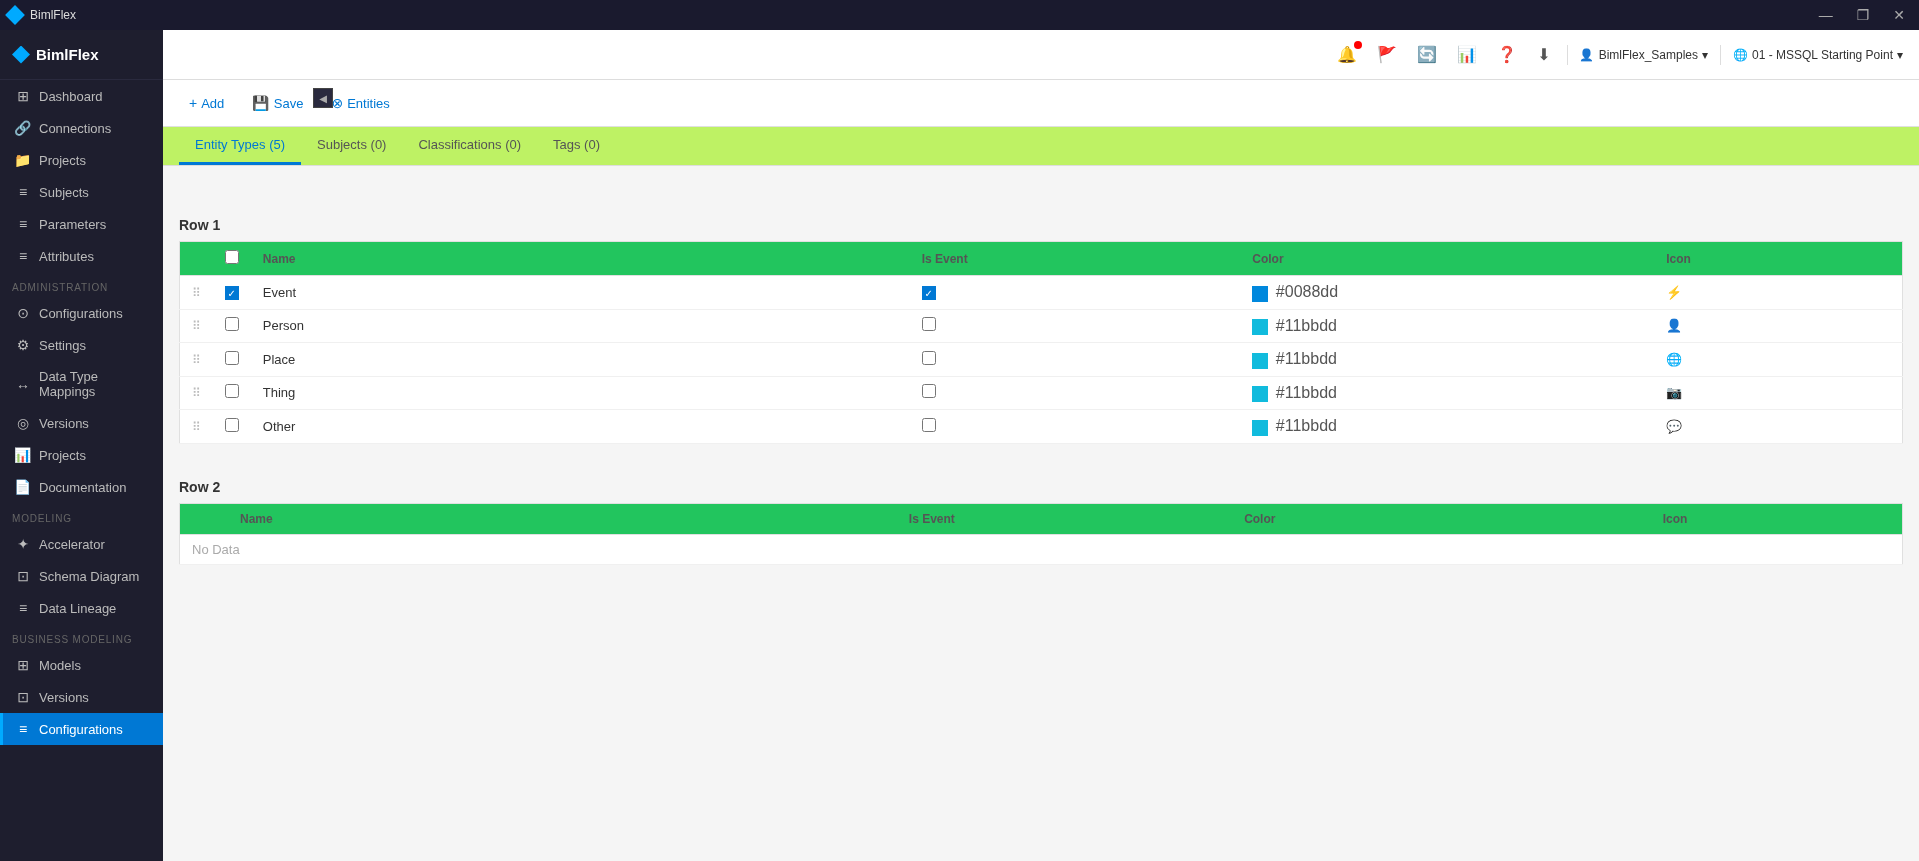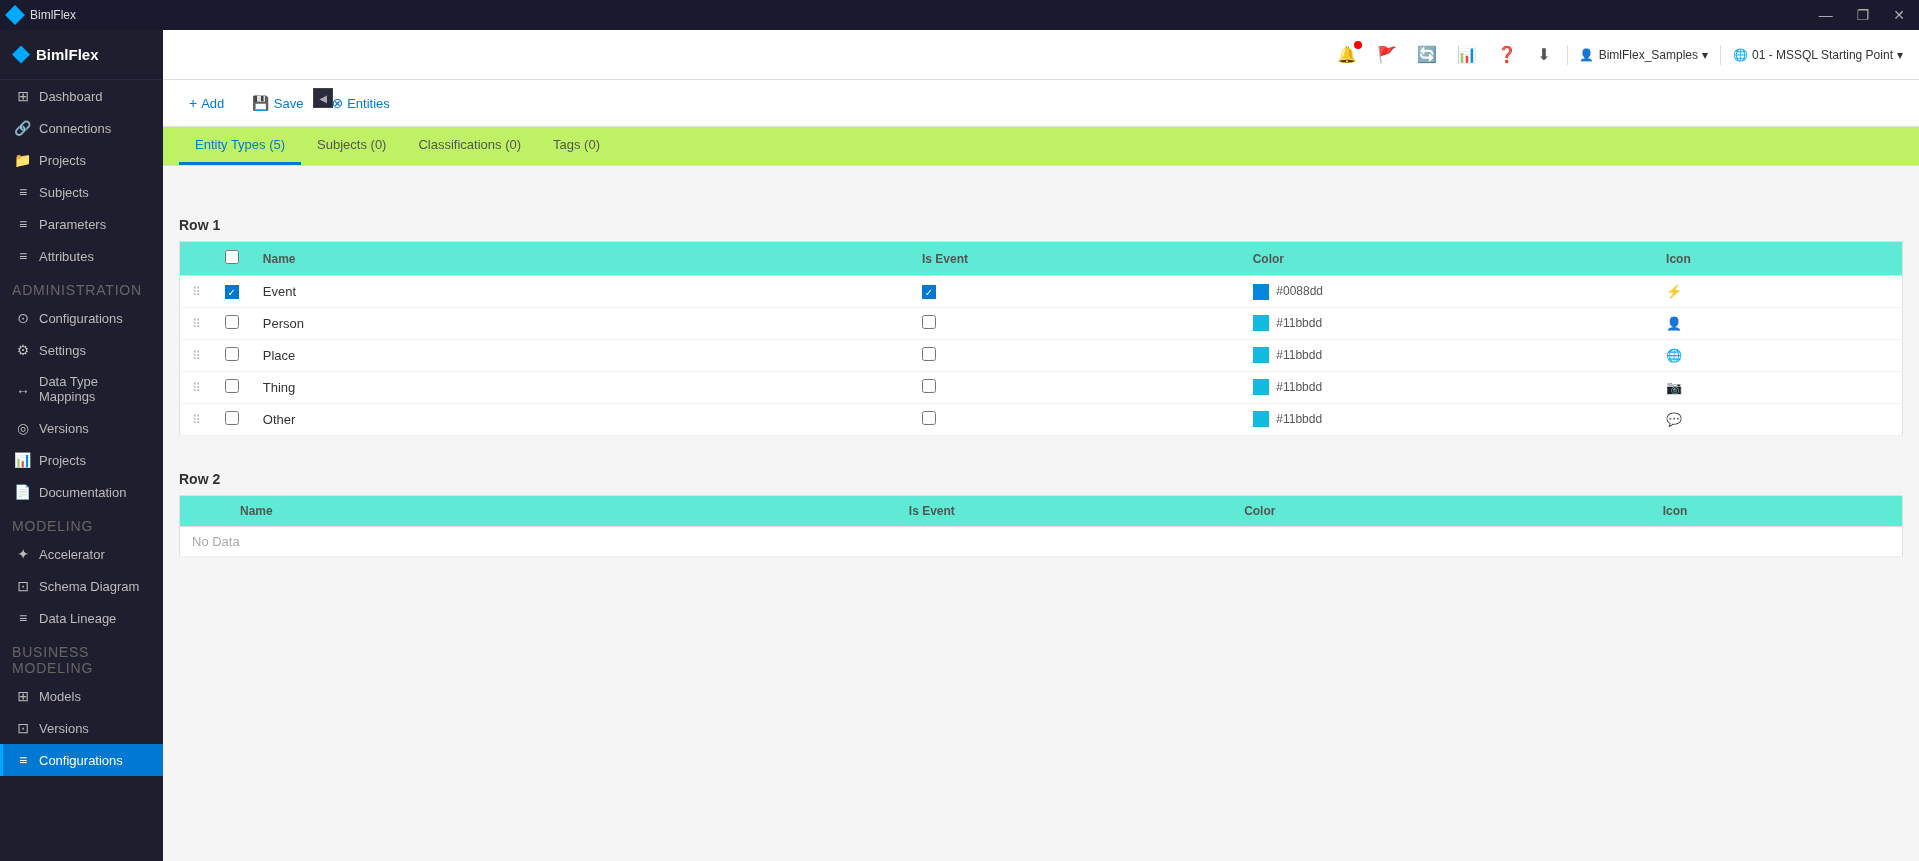--- a/index.html
+++ b/index.html
@@ -40,21 +40,21 @@
       display: flex;
       align-items: center;
       padding: 0 12px;
       border-bottom: 1px solid #2a2a3e;
     }
     .sidebar-logo { display: flex; align-items: center; gap: 6px; }
     .logo-shape { width: 18px; height: 18px; background: #00aaff; clip-path: polygon(50% 0%, 100% 50%, 50% 100%, 0% 50%); }
     .logo-text { font-size: 15px; font-weight: 600; color: white; }
 
     .sidebar-section-label {
-      font-size: 14px;
+      font-size: 10px;
       color: #666;
       padding: 10px 12px 4px;
       letter-spacing: 0.8px;
       text-transform: uppercase;
     }
 
     .sidebar-item {
       display: flex;
       align-items: center;
       gap: 8px;
@@ -156,40 +156,40 @@
       padding: 16px;
     }
 
     
     .row-section { margin-bottom: 24px; margin-top: 35px; }
     .row-label { font-size: 14px; font-weight: 600; color: #333; margin-bottom: 8px; }
 
     
     .data-table { width: 100%; border-collapse: collapse; background: #fff; border: 1px solid #e0e0e0; }
     .data-table th {
-      background: #5eead4;
+      background: #22c55e;
       border-bottom: 1px solid #e0e0e0;
       padding: 8px 12px;
       text-align: left;
       font-size: 12px;
       font-weight: 600;
       color: #555;
     }
     .data-table td {
       padding: 7px 12px;
       border-bottom: 1px solid #f0f0f0;
       font-size: 13px;
       vertical-align: middle;
     }
 
     .drag-handle { color: #bbb; cursor: grab; font-size: 12px; }
     .row-checkbox { width: 14px; height: 14px; cursor: pointer; }
     .checked-checkbox { width: 14px; height: 14px; background: #0078d4; border: 1px solid #0078d4; display: inline-flex; align-items: center; justify-content: center; }
     .checked-checkbox::after { content: '✓'; color: white; font-size: 10px; }
-    .color-value { font-size: 12px; color: #555; }
+    .color-value { font-size: 16px; color: #555; }
 
     .icon-cell { font-size: 16px; color: #0078d4; }
 
     .no-data { text-align: left; color: #aaa; padding: 24px; font-size: 13px; }
 
     .col-drag { width: 24px; }
     .col-check { width: 30px; }
     .col-name { width: 40%; }
     .col-event { width: 20%; }
     .col-color { width: 25%; }

